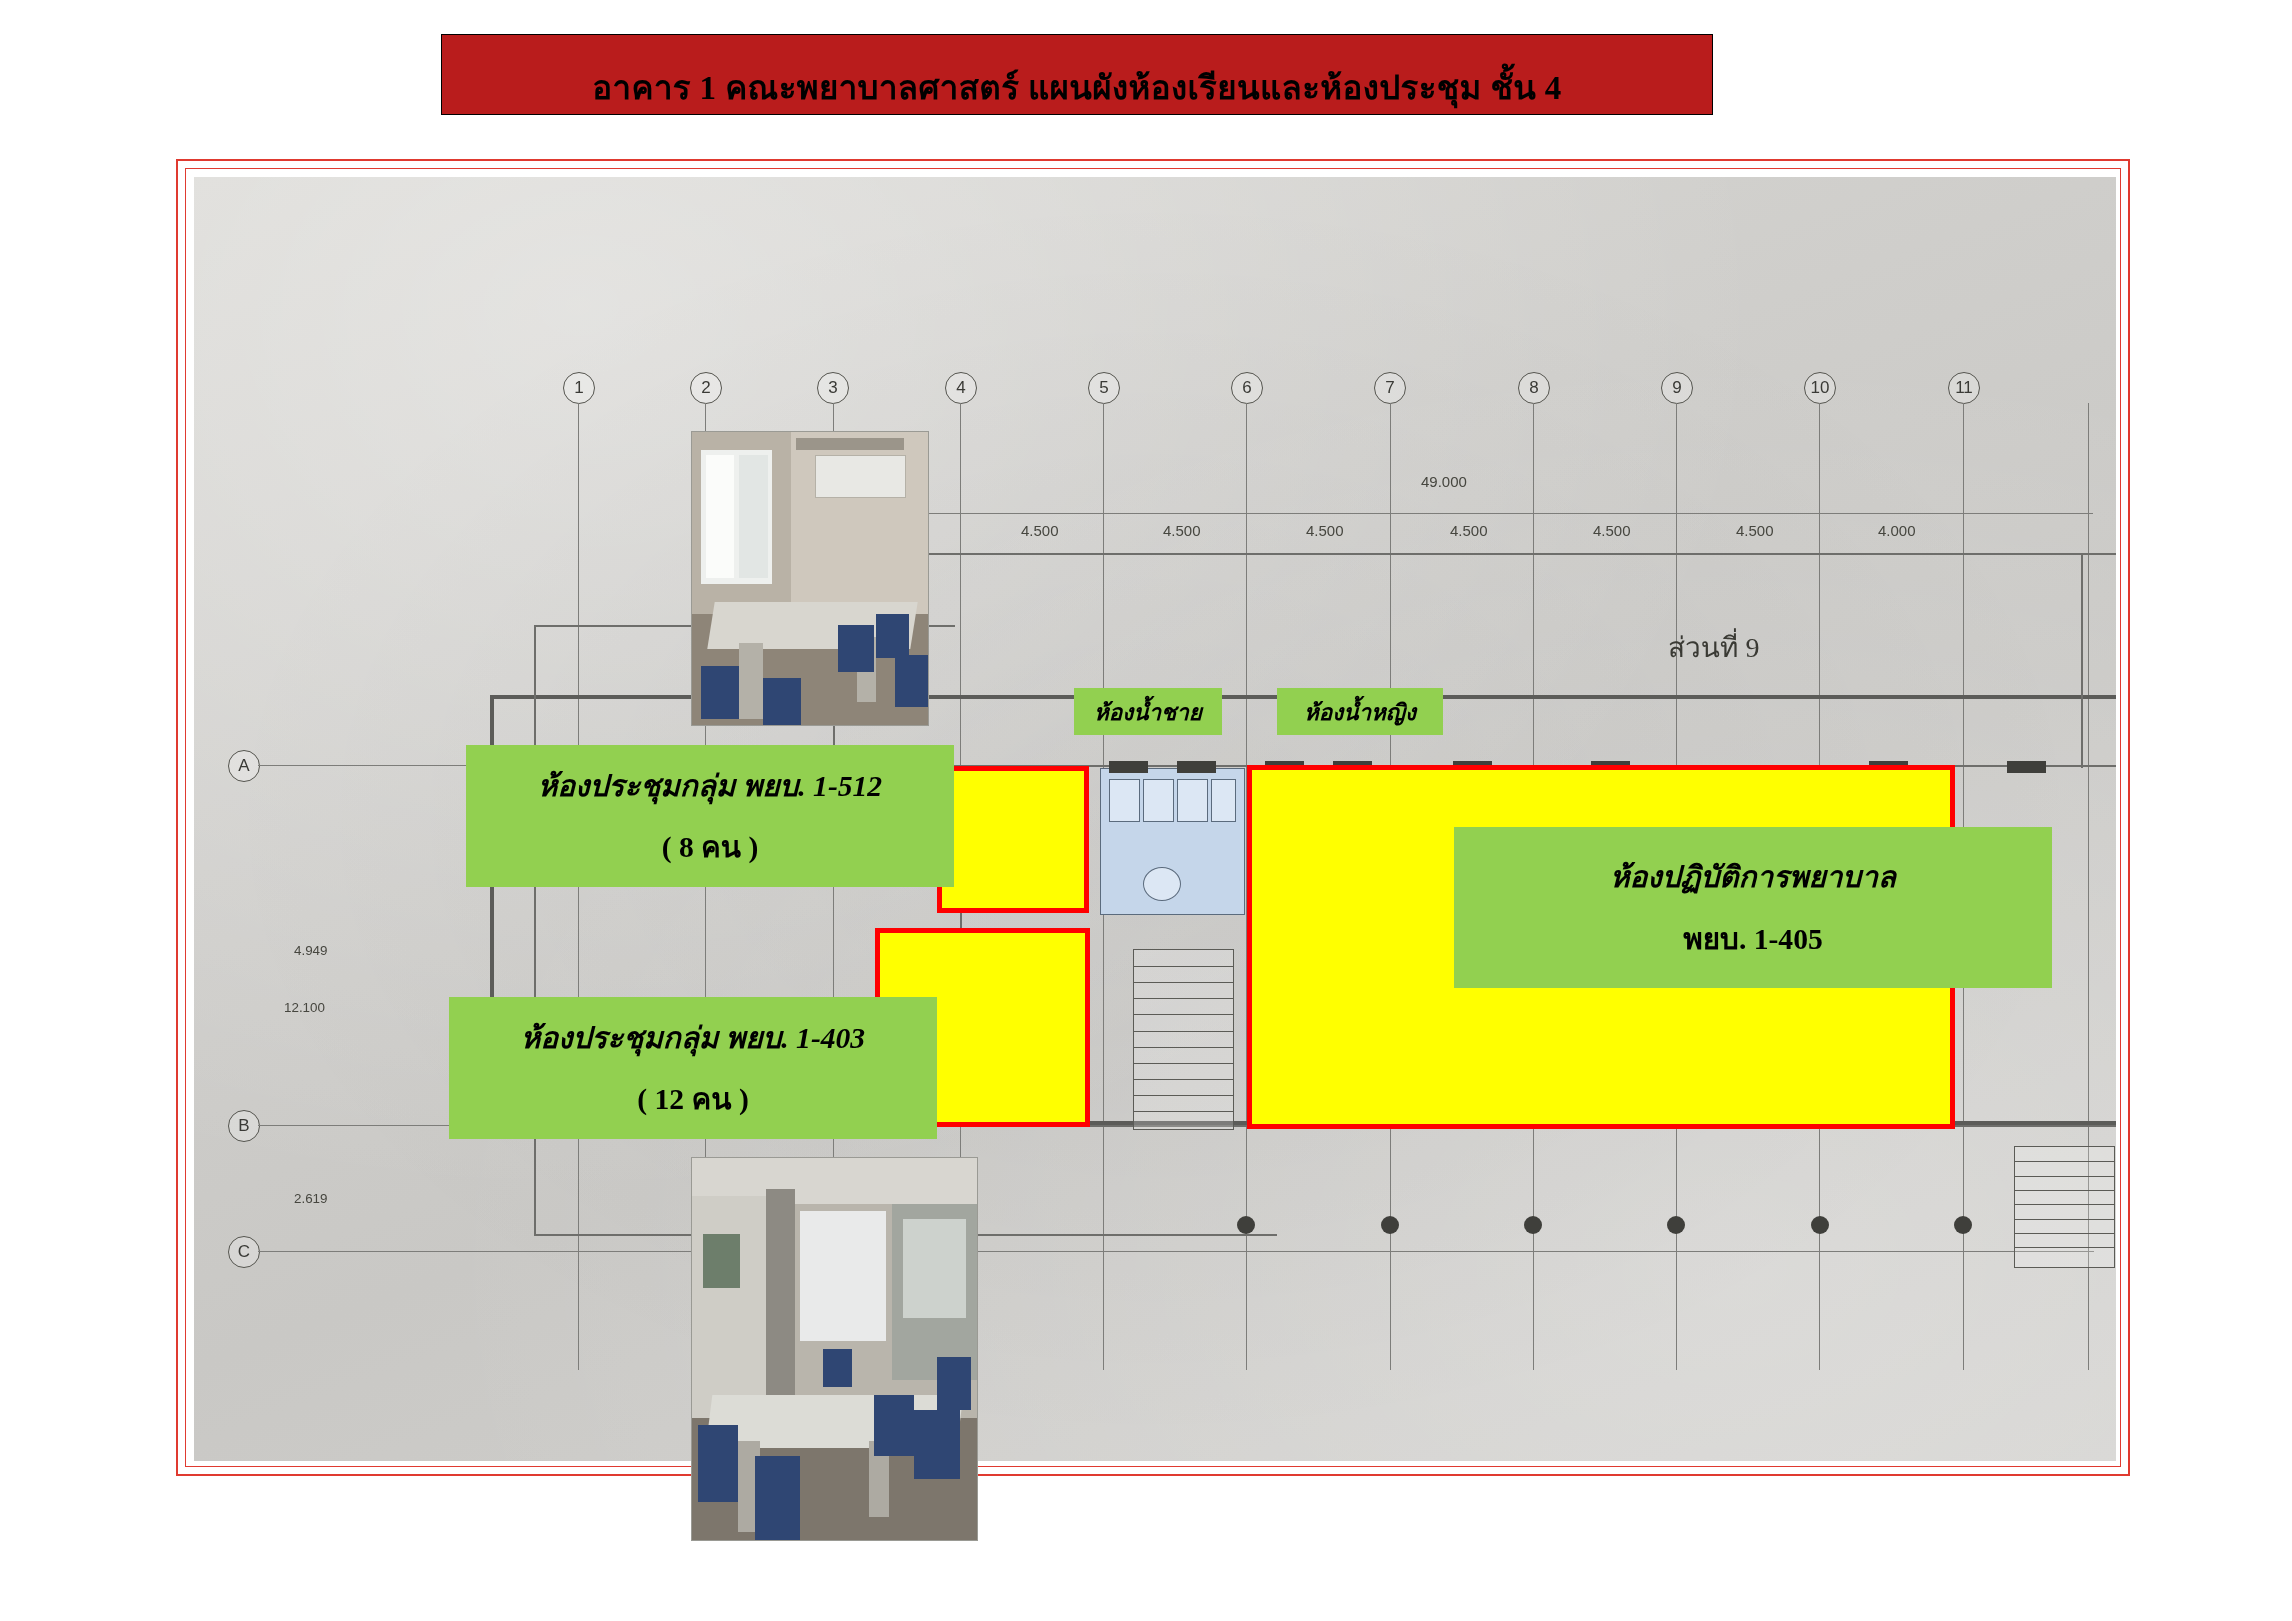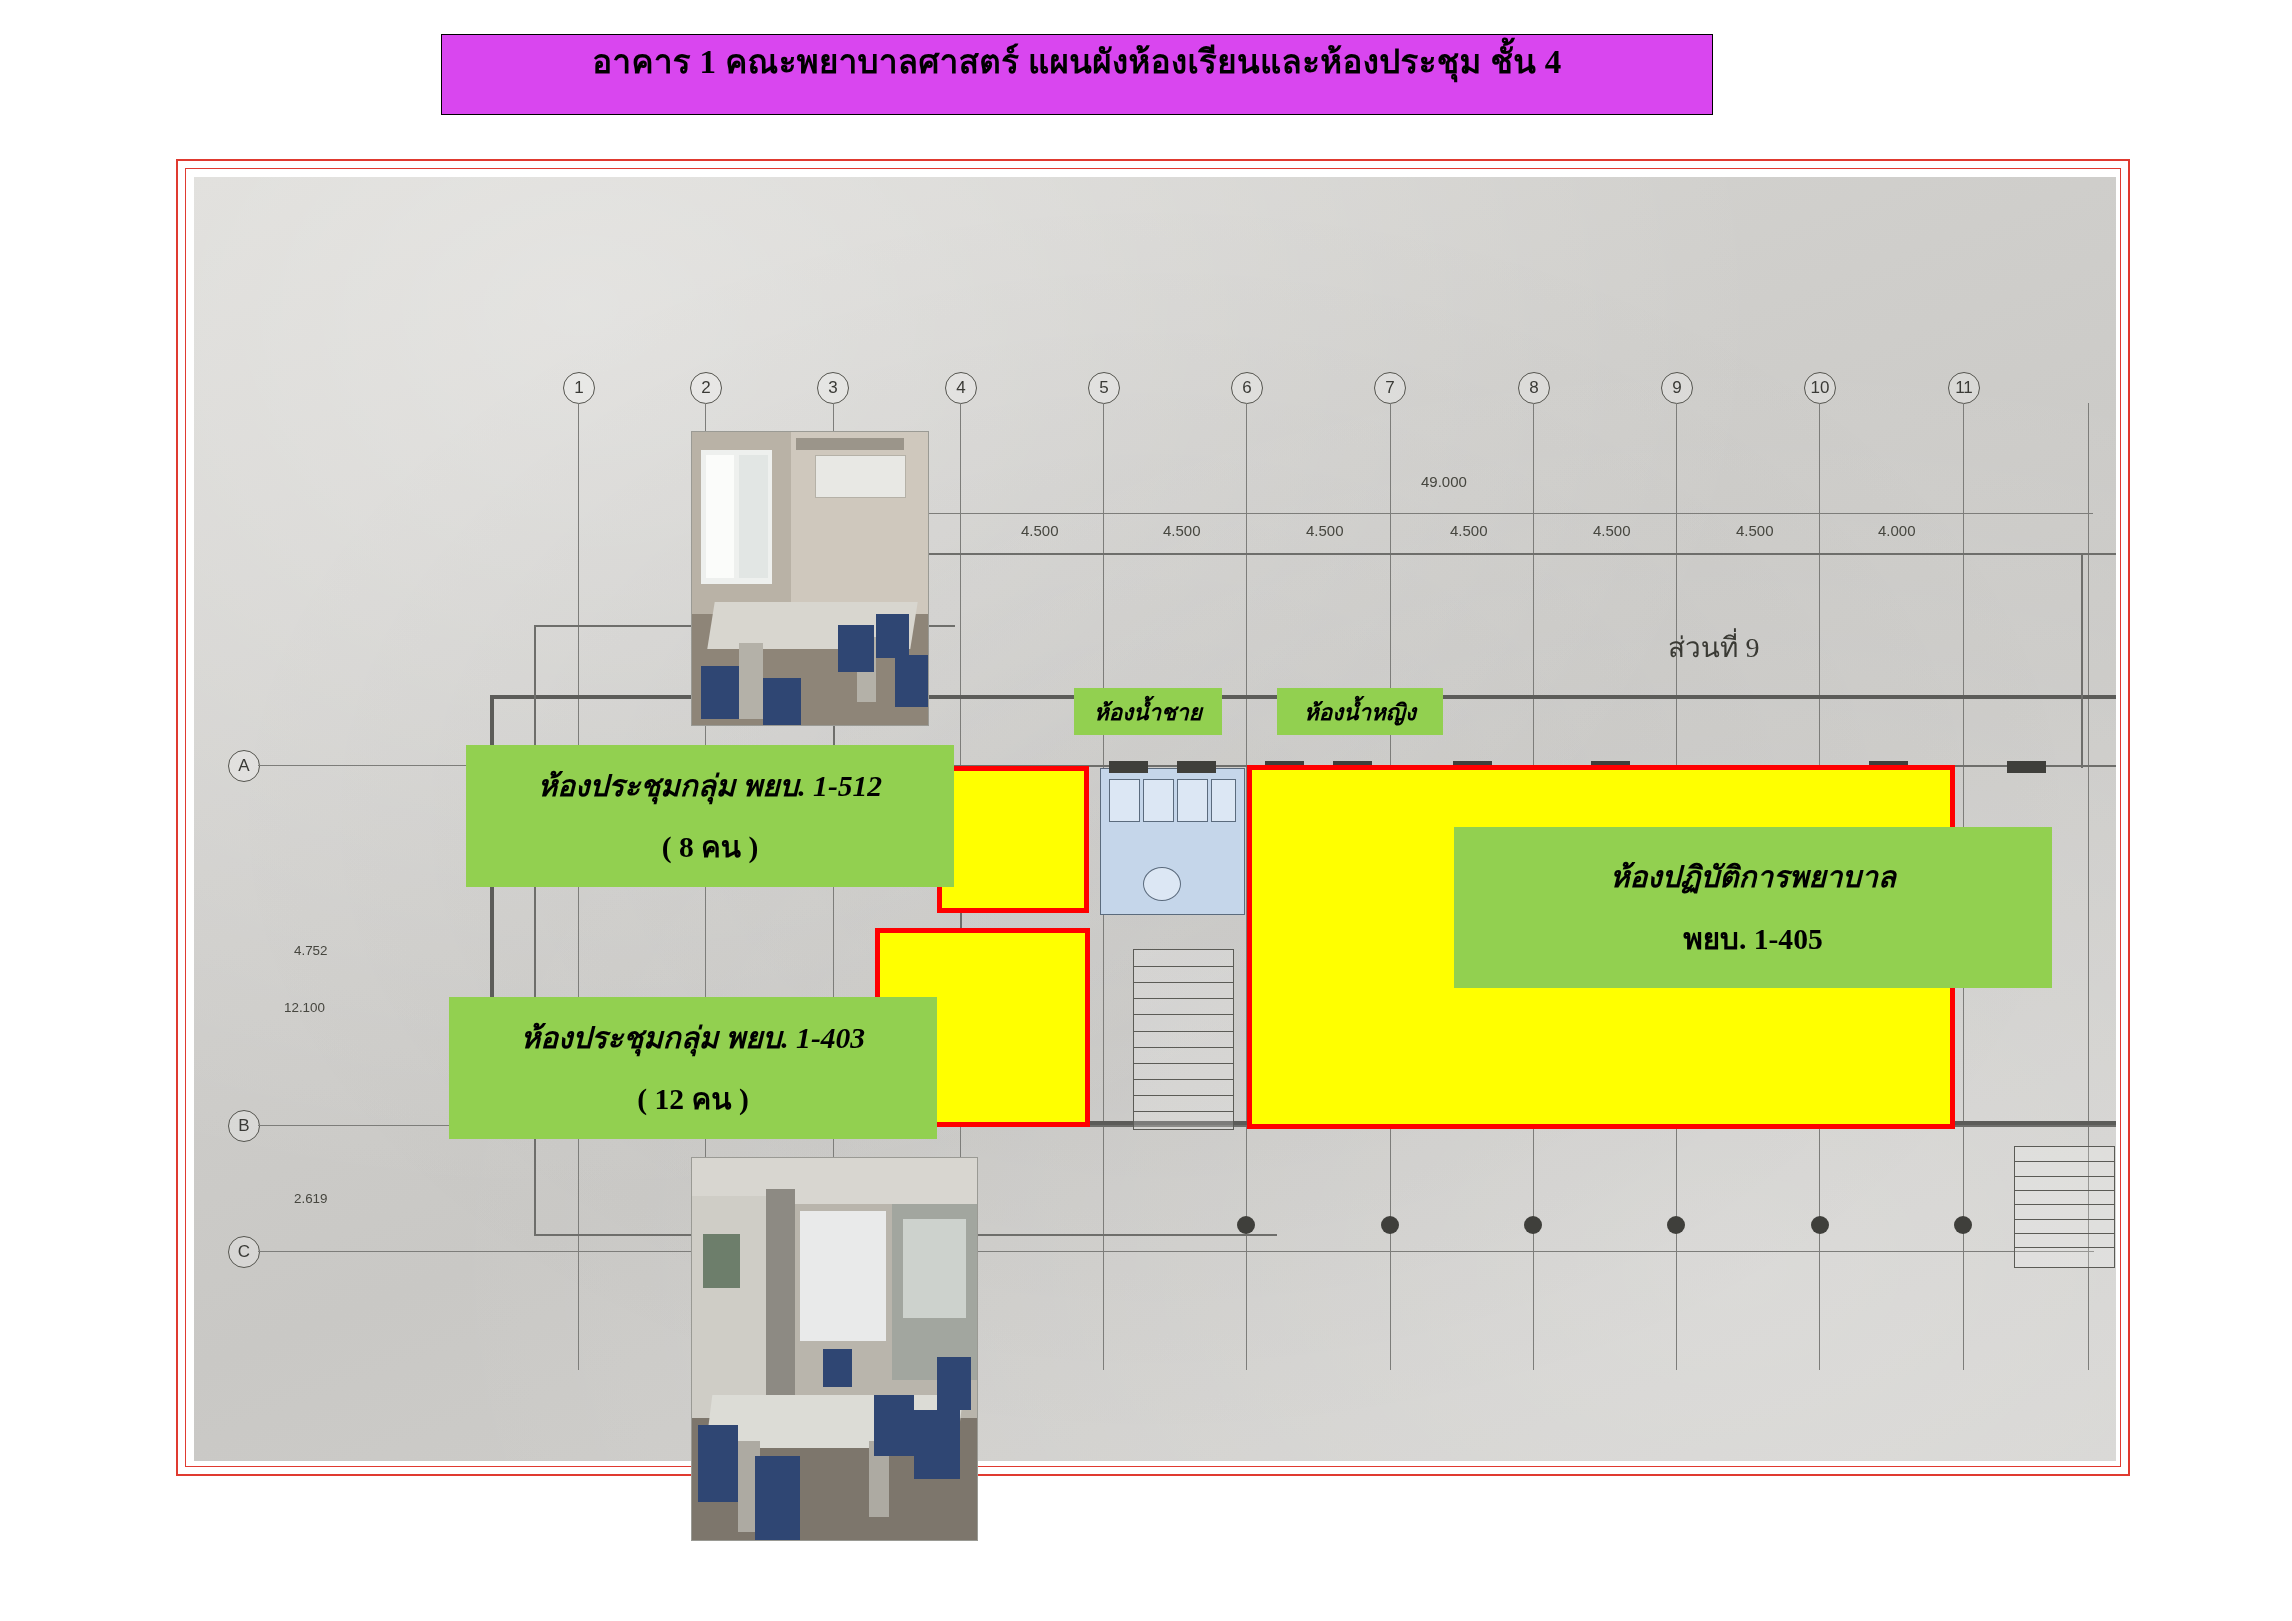--- a/index.html
+++ b/index.html
@@ -16,23 +16,23 @@
   }
 
   
   #title-box {
     position: absolute;
     left: 441px;
     top: 34px;
     width: 1270px;
     height: 79px;
     border: 1.8px solid #000000;
-    background: #d946ef;
+    background: #b91c1c;
     display: flex;
-    align-items: flex-start;
+    align-items: flex-end;
     justify-content: center;
   }
   #title-text {
     font-size: 33px;
     font-weight: bold;
     color: #000000;
     letter-spacing: 0.4px;
     white-space: nowrap;
   }
 
@@ -279,21 +279,21 @@
     <div id="section-note">ส่วนที่ 9</div>
 
     <div class="grid-circle" style="left:34px; top:573px;">A</div>
     <div class="grid-circle" style="left:34px; top:933px;">B</div>
     <div class="grid-circle" style="left:34px; top:1059px;">C</div>
 
     <div class="hline" style="left:64px; top:588px; width:1836px;"></div>
     <div class="hline" style="left:64px; top:948px; width:1836px;"></div>
     <div class="hline" style="left:64px; top:1074px; width:1836px;"></div>
 
-    <div class="dim-label small" style="left:100px; top:766px;">4.752</div>
+    <div class="dim-label small" style="left:100px; top:766px;">4.949</div>
     <div class="dim-label small" style="left:90px; top:823px;">12.100</div>
     <div class="dim-label small" style="left:100px; top:1014px;">2.619</div>
 
     <div class="wall" style="left:296px; top:518px; width:1648px; height:3.6px;"></div>
     <div class="wall" style="left:296px; top:518px; width:3.6px; height:430px;"></div>
     <div class="wall" style="left:296px; top:944px; width:1648px; height:3.6px;"></div>
 
     <div class="wall-thin" style="left:296px; top:588px; width:1648px; height:1.8px;"></div>
     <div class="wall-thin" style="left:296px; top:948px; width:1648px; height:1.8px;"></div>
     <div class="wall-thin" style="left:766px; top:589px; width:1.8px; height:358px;"></div>

